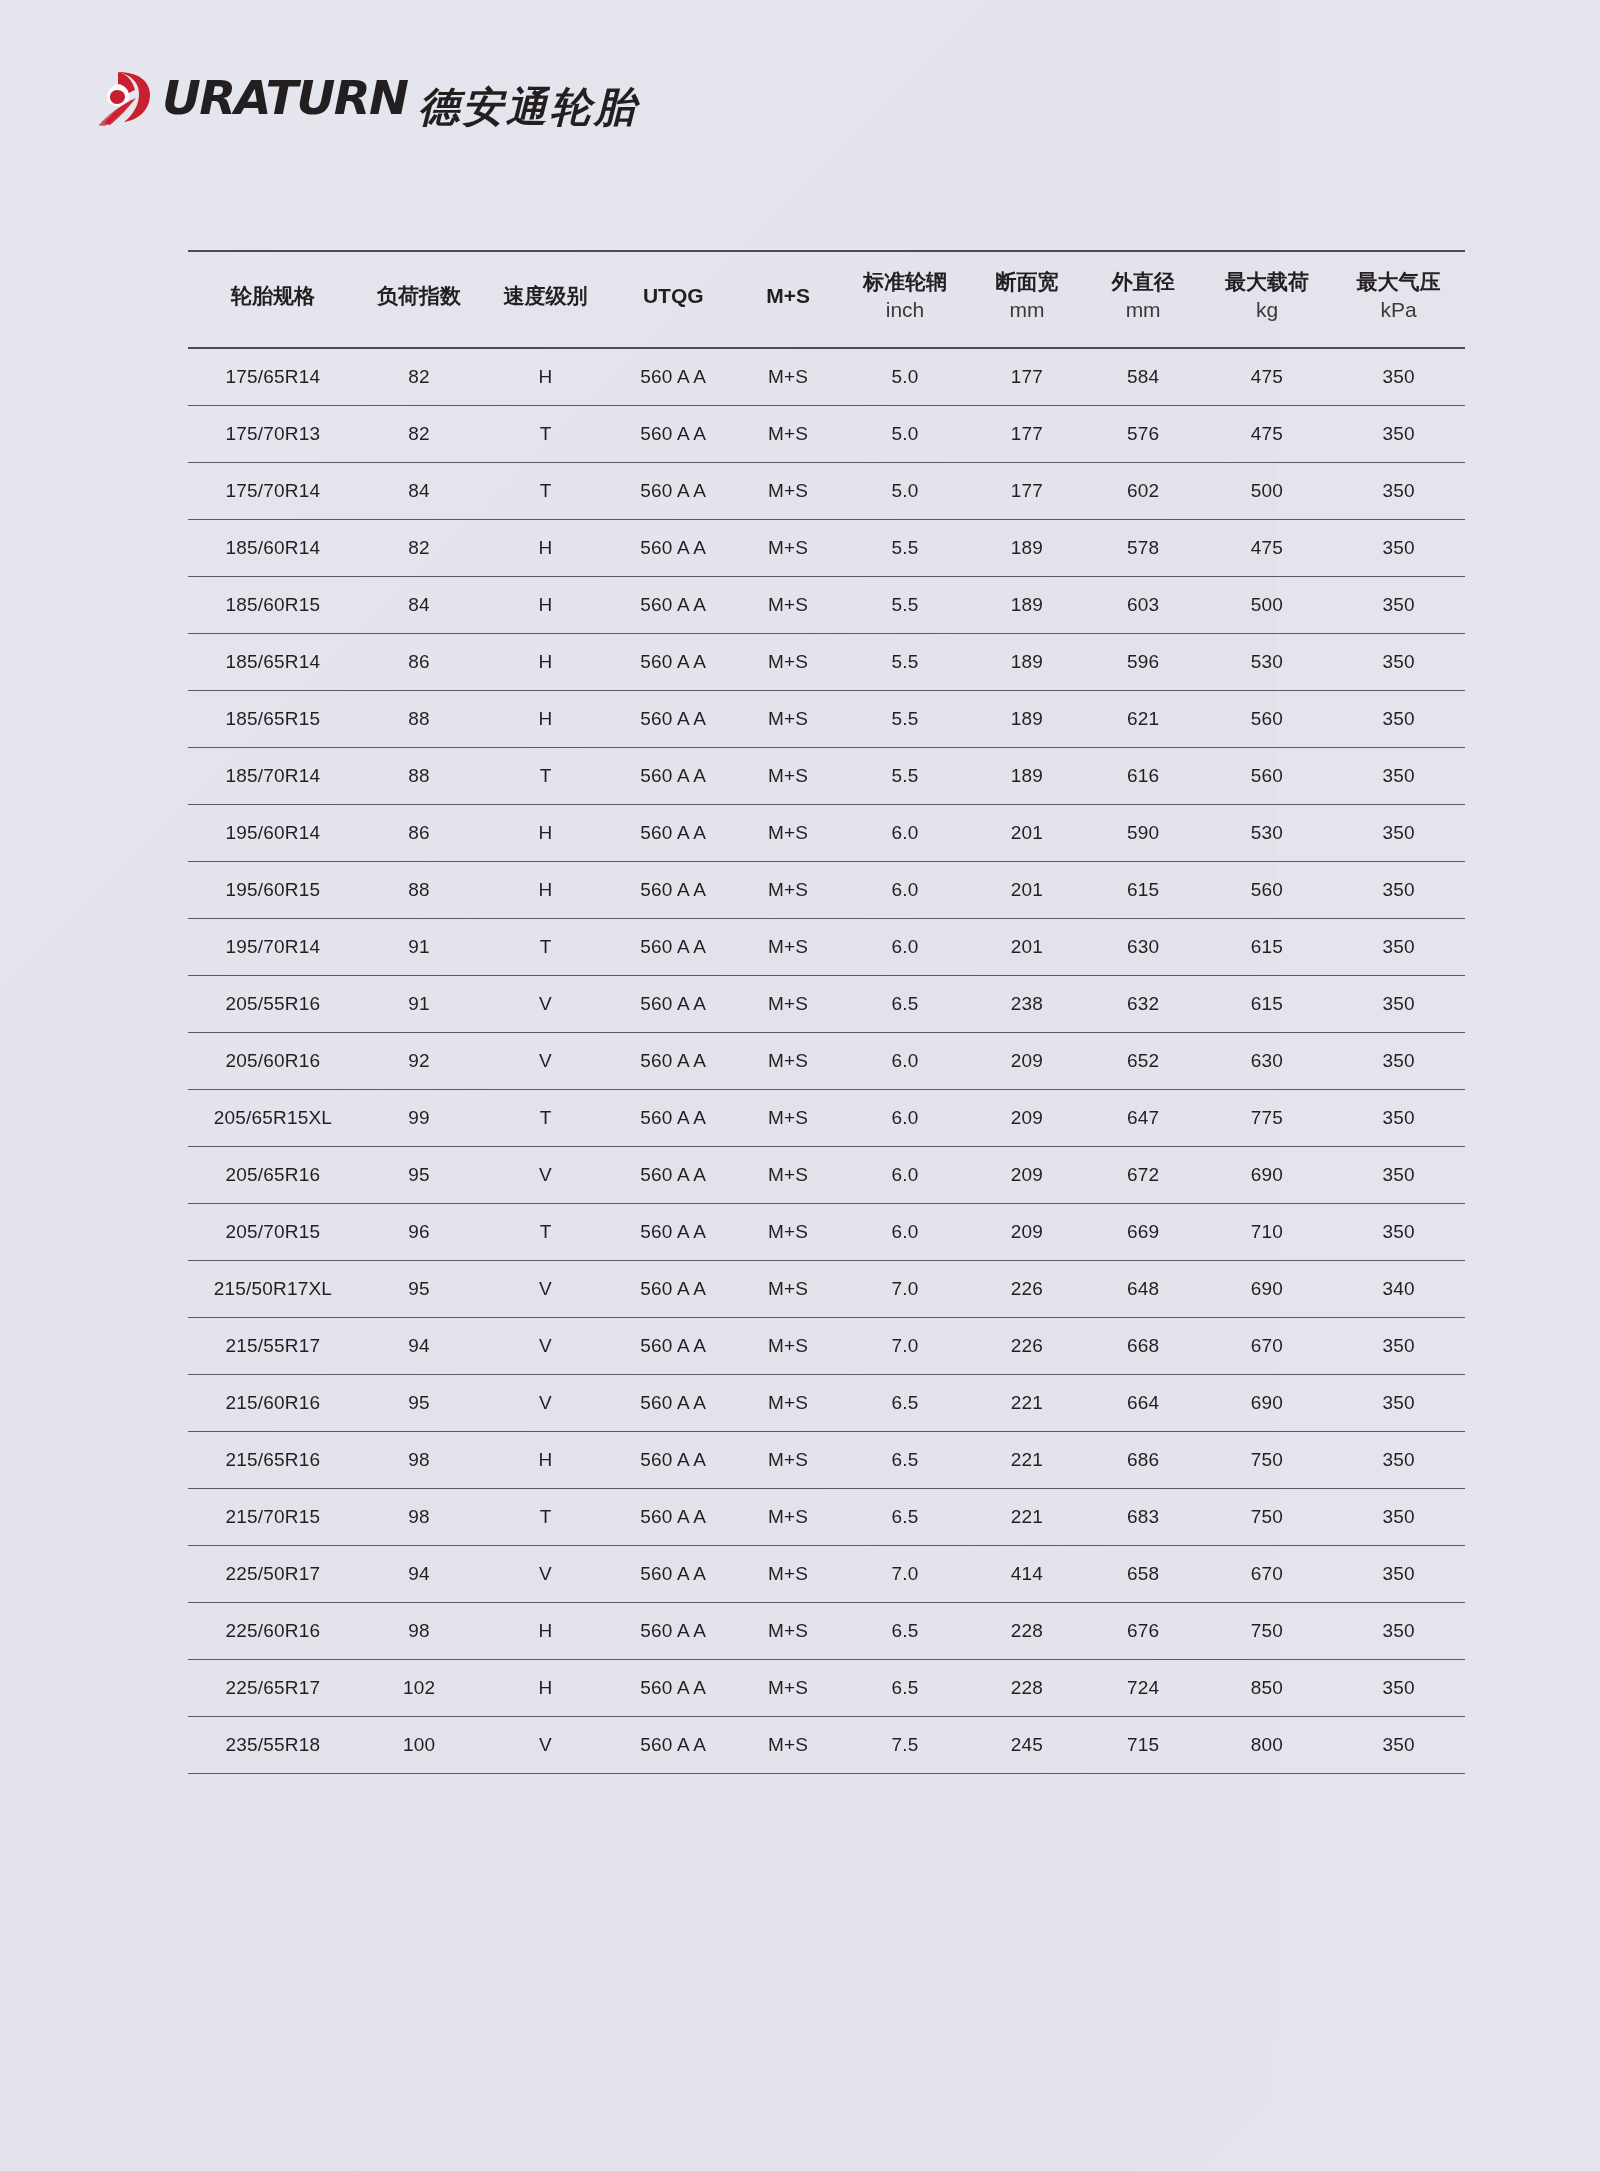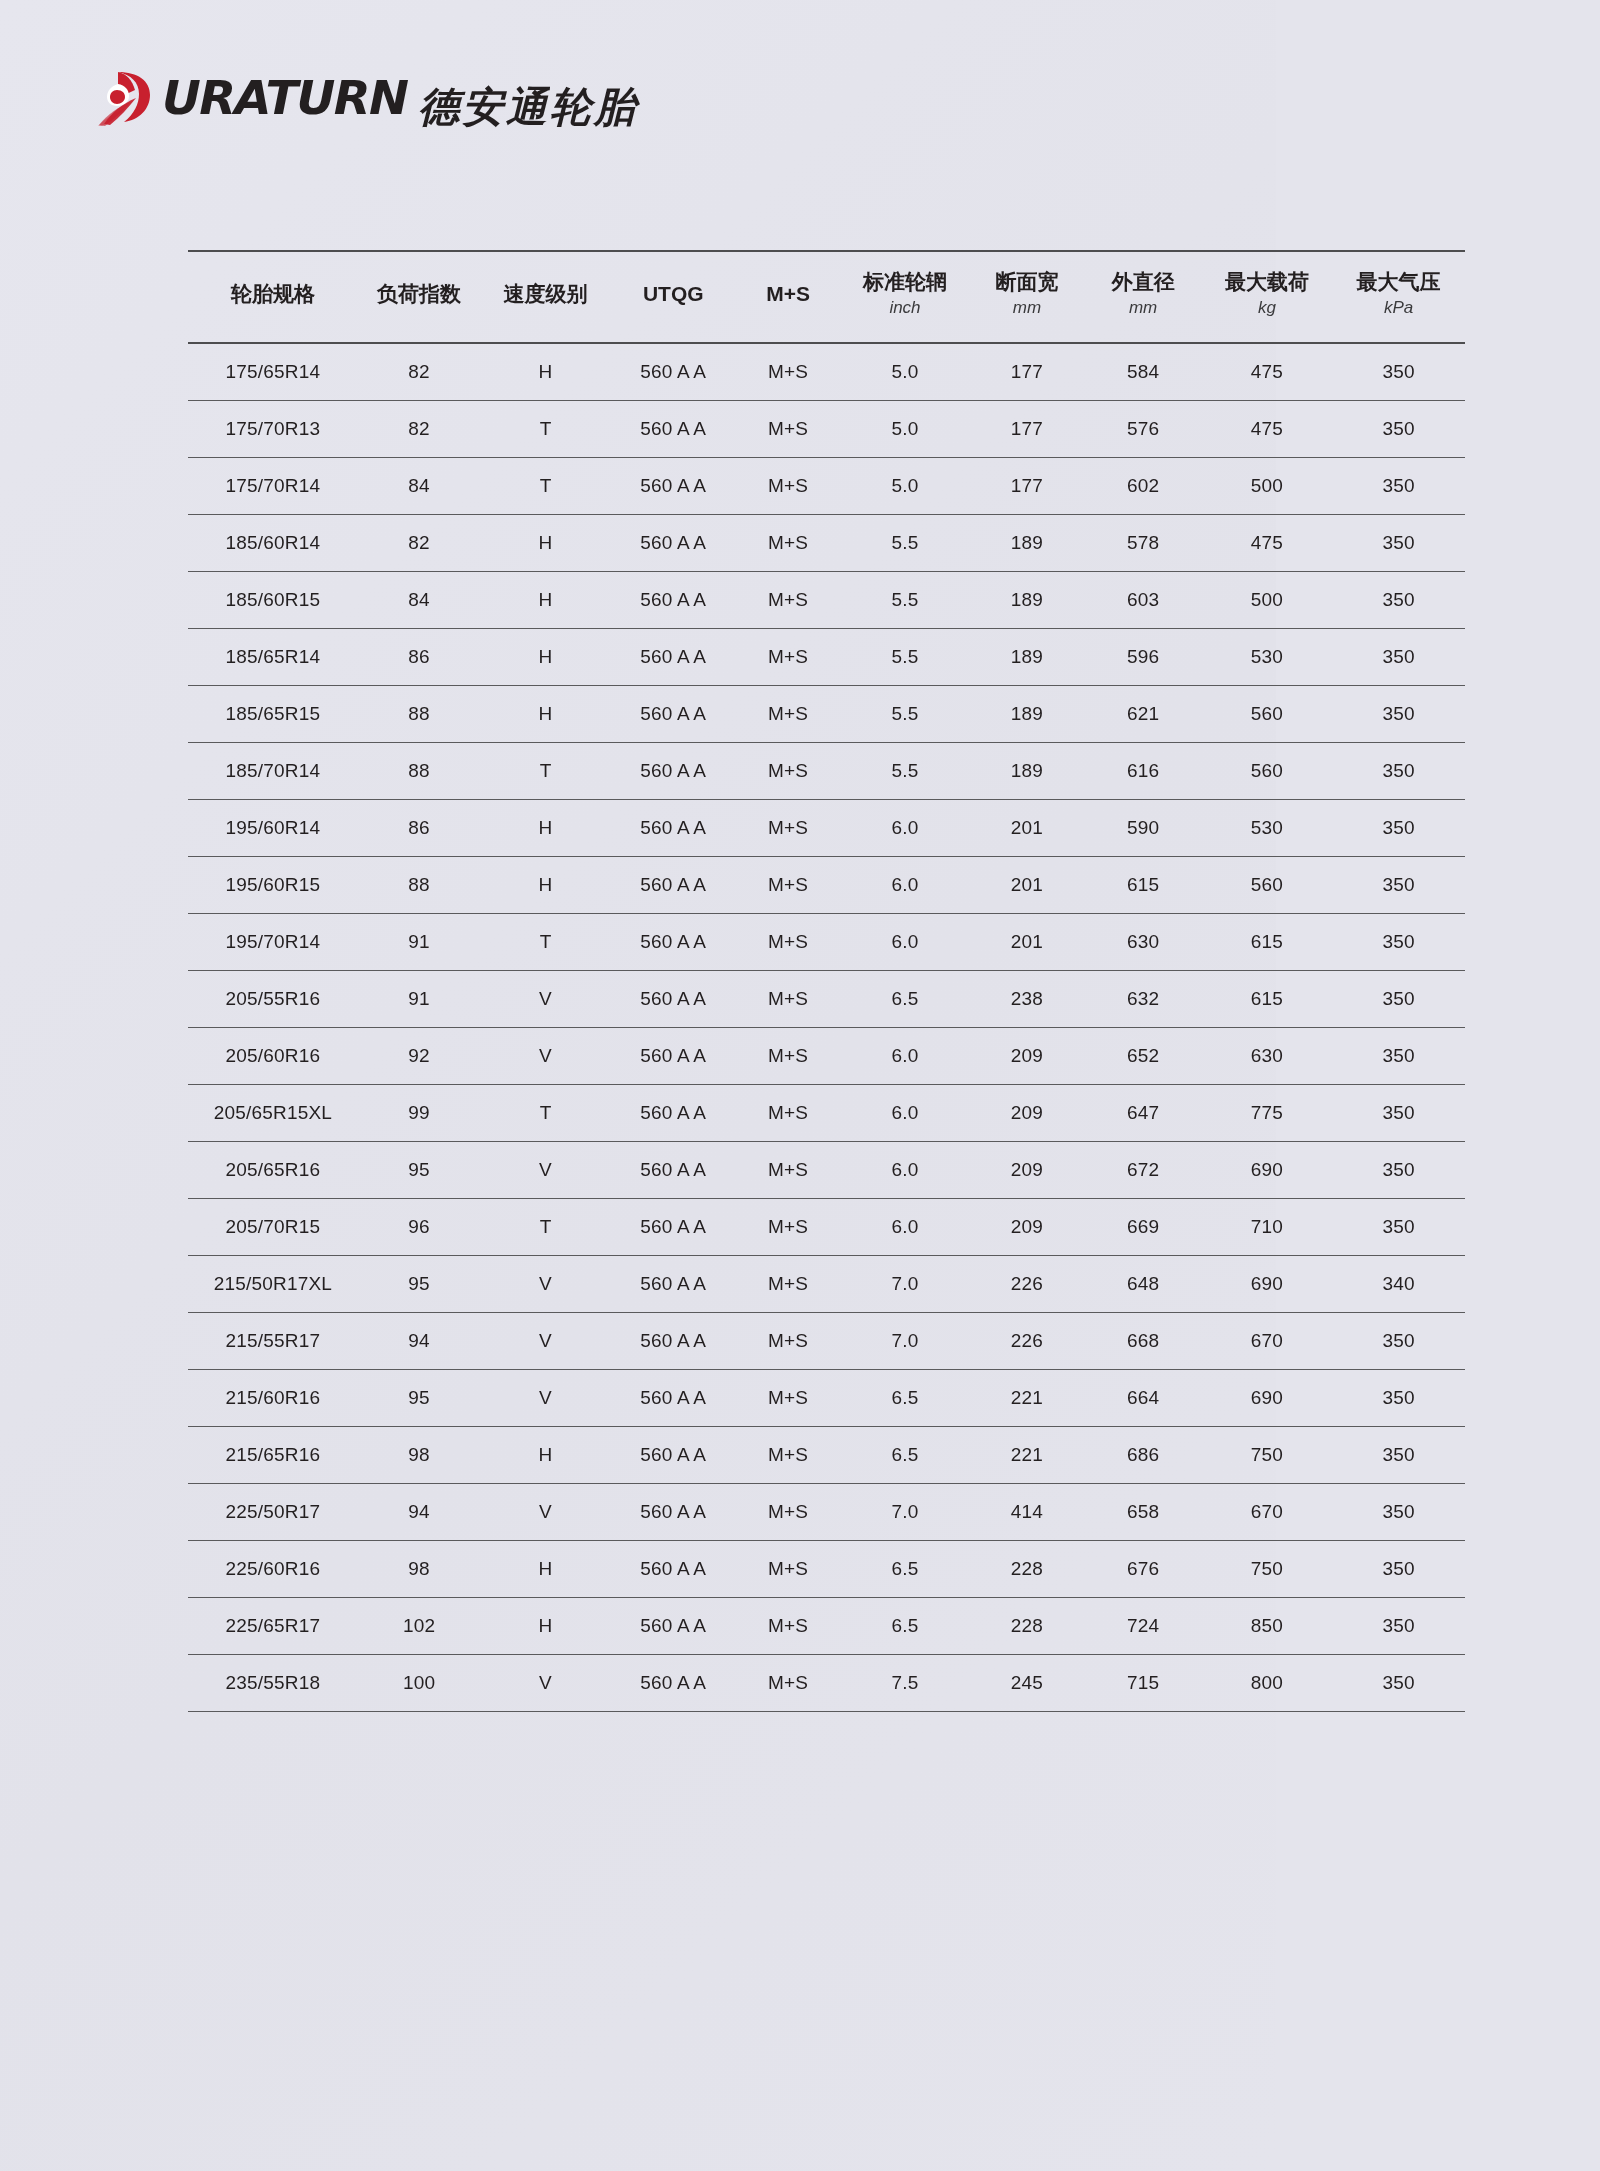--- a/index.html
+++ b/index.html
@@ -83,21 +83,21 @@
   table.spec thead th {
     padding: 18px 0 24px;
     border-top: 2px solid #4d4d4f;
     border-bottom: 2px solid #4d4d4f;
     font-size: 21px;
     font-weight: 700;
     line-height: 1.18;
     vertical-align: middle;
   }
   .th-main { display: block; font-weight: 700; font-size: 21px; }
-  .th-unit { display: block; font-weight: 400; font-size: 17px; margin-top: 3px; color: #3a3a3c; font-style: italic; }
+  .th-unit { display: block; font-weight: 400; font-size: 21px; margin-top: 3px; color: #3a3a3c; }
 
   table.spec tbody td {
     padding: 17px 0 17px;
     border-bottom: 1.5px solid #5a5a5c;
     font-size: 19px;
     font-weight: 400;
     letter-spacing: 0.2px;
   }
   table.spec tbody tr:last-child td { border-bottom: 1.5px solid #5a5a5c; }
 
@@ -422,20 +422,32 @@
             <td>H</td>
             <td>560 A A</td>
             <td>M+S</td>
             <td>6.5</td>
             <td>221</td>
             <td>686</td>
             <td>750</td>
             <td>350</td>
           </tr>
           <tr>
+            <td>215/70R15</td>
+            <td>98</td>
+            <td>T</td>
+            <td>560 A A</td>
+            <td>M+S</td>
+            <td>6.5</td>
+            <td>221</td>
+            <td>683</td>
+            <td>750</td>
+            <td>350</td>
+          </tr>
+          <tr>
             <td>225/50R17</td>
             <td>94</td>
             <td>V</td>
             <td>560 A A</td>
             <td>M+S</td>
             <td>7.0</td>
             <td>414</td>
             <td>658</td>
             <td>670</td>
             <td>350</td>

